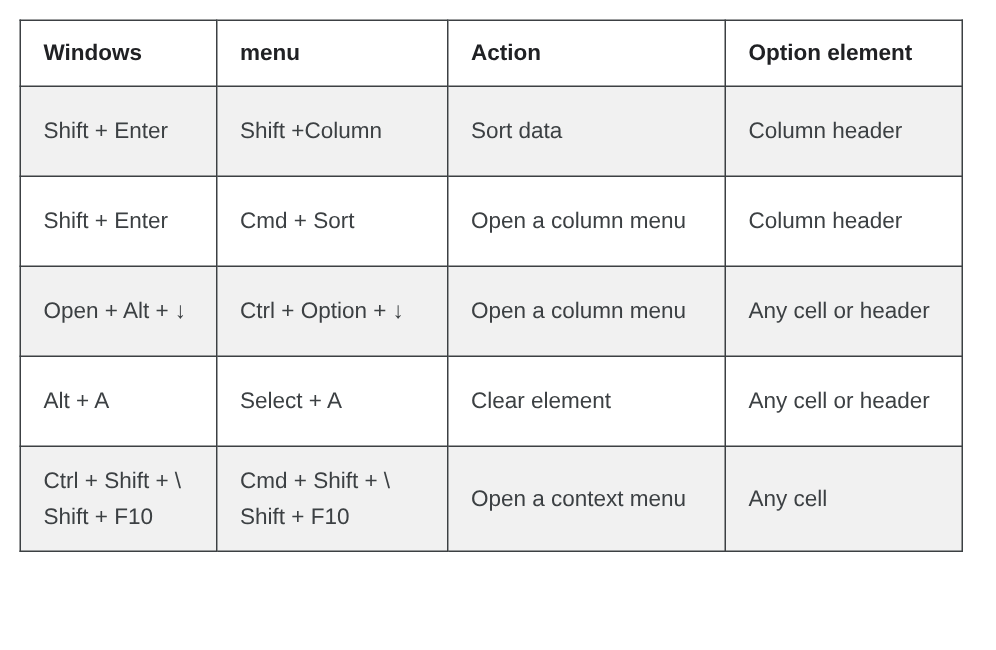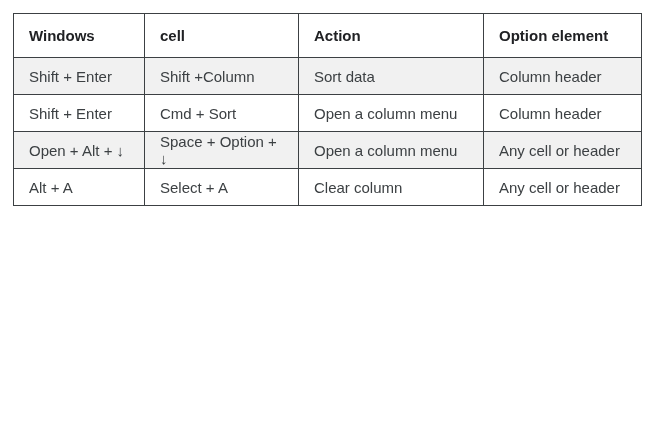--- a/index.html
+++ b/index.html
@@ -33,66 +33,78 @@
     box-sizing: border-box;
     overflow: hidden;
   }
   th {
     height: 44px;
     font-weight: 700;
     color: #202124;
     background: #ffffff;
   }
   td {
-    height: 37px;
+    height: 60px;
     color: #3c4043;
     background: #ffffff;
   }
   tbody tr:nth-child(odd) td { background: #f1f1f1; }
   tr.tall td { height: 70px; line-height: 24px; }
 </style>
 </head>
 <body>
 
 <div class="page">
   <table class="shortcuts">
     <colgroup>
       <col class="c-windows">
       <col class="c-macos">
       <col class="c-action">
       <col class="c-focused">
     </colgroup>
     <thead>
       <tr>
         <th>Windows</th>
-        <th>cell</th>
+        <th>menu</th>
         <th>Action</th>
         <th>Option element</th>
       </tr>
     </thead>
     <tbody>
       <tr>
         <td>Shift + Enter</td>
         <td>Shift +Column</td>
         <td>Sort data</td>
         <td>Column header</td>
       </tr>
       <tr>
         <td>Shift + Enter</td>
         <td>Cmd + Sort</td>
         <td>Open a column menu</td>
         <td>Column header</td>
       </tr>
       <tr>
         <td>Open + Alt + ↓</td>
-        <td>Space + Option + ↓</td>
+        <td>Ctrl + Option + ↓</td>
         <td>Open a column menu</td>
         <td>Any cell or header</td>
       </tr>
       <tr>
         <td>Alt + A</td>
         <td>Select + A</td>
-        <td>Clear column</td>
+        <td>Clear element</td>
         <td>Any cell or header</td>
+      </tr>
+      <tr class="tall">
+        <td>
+          <span>Ctrl + Shift + \</span><br>
+          <span>Shift + F10</span>
+        </td>
+        <td>
+          <span>Cmd + Shift + \</span><br>
+          <span>Shift + F10</span>
+        </td>
+        <td>Open a context menu</td>
+        <td>Any cell</td>
       </tr>
     </tbody>
   </table>
 </div>
 
 </body></html>

